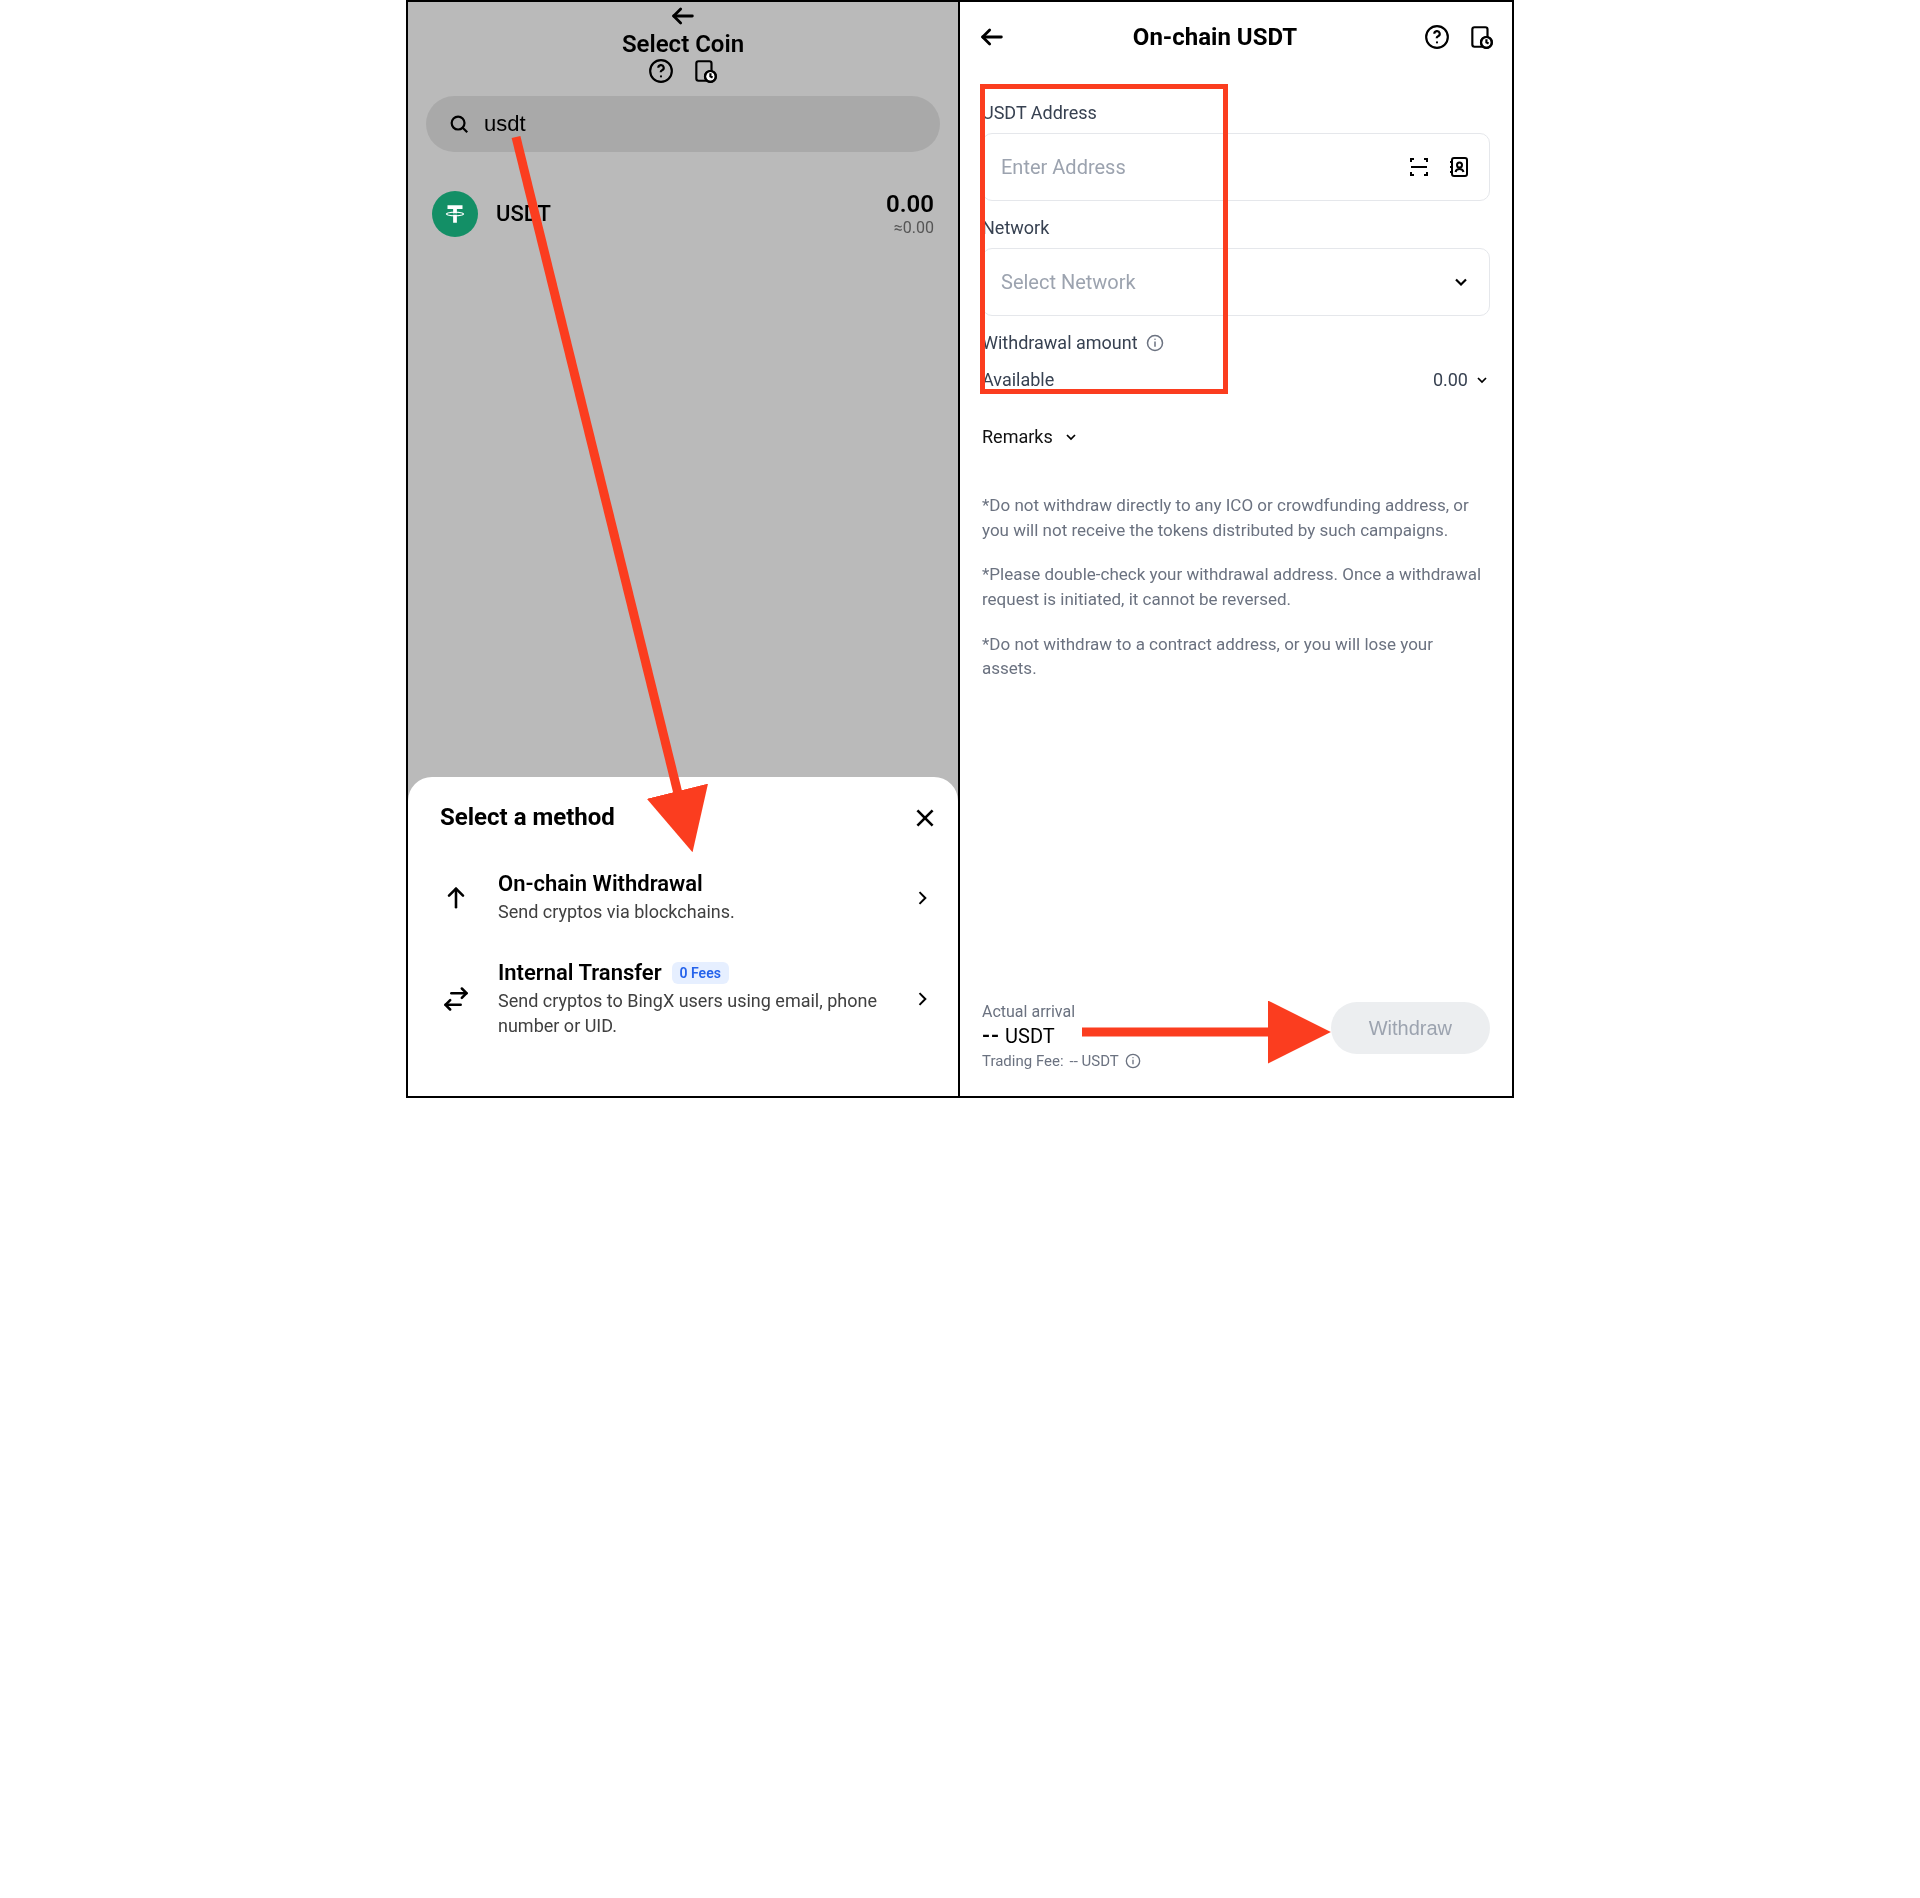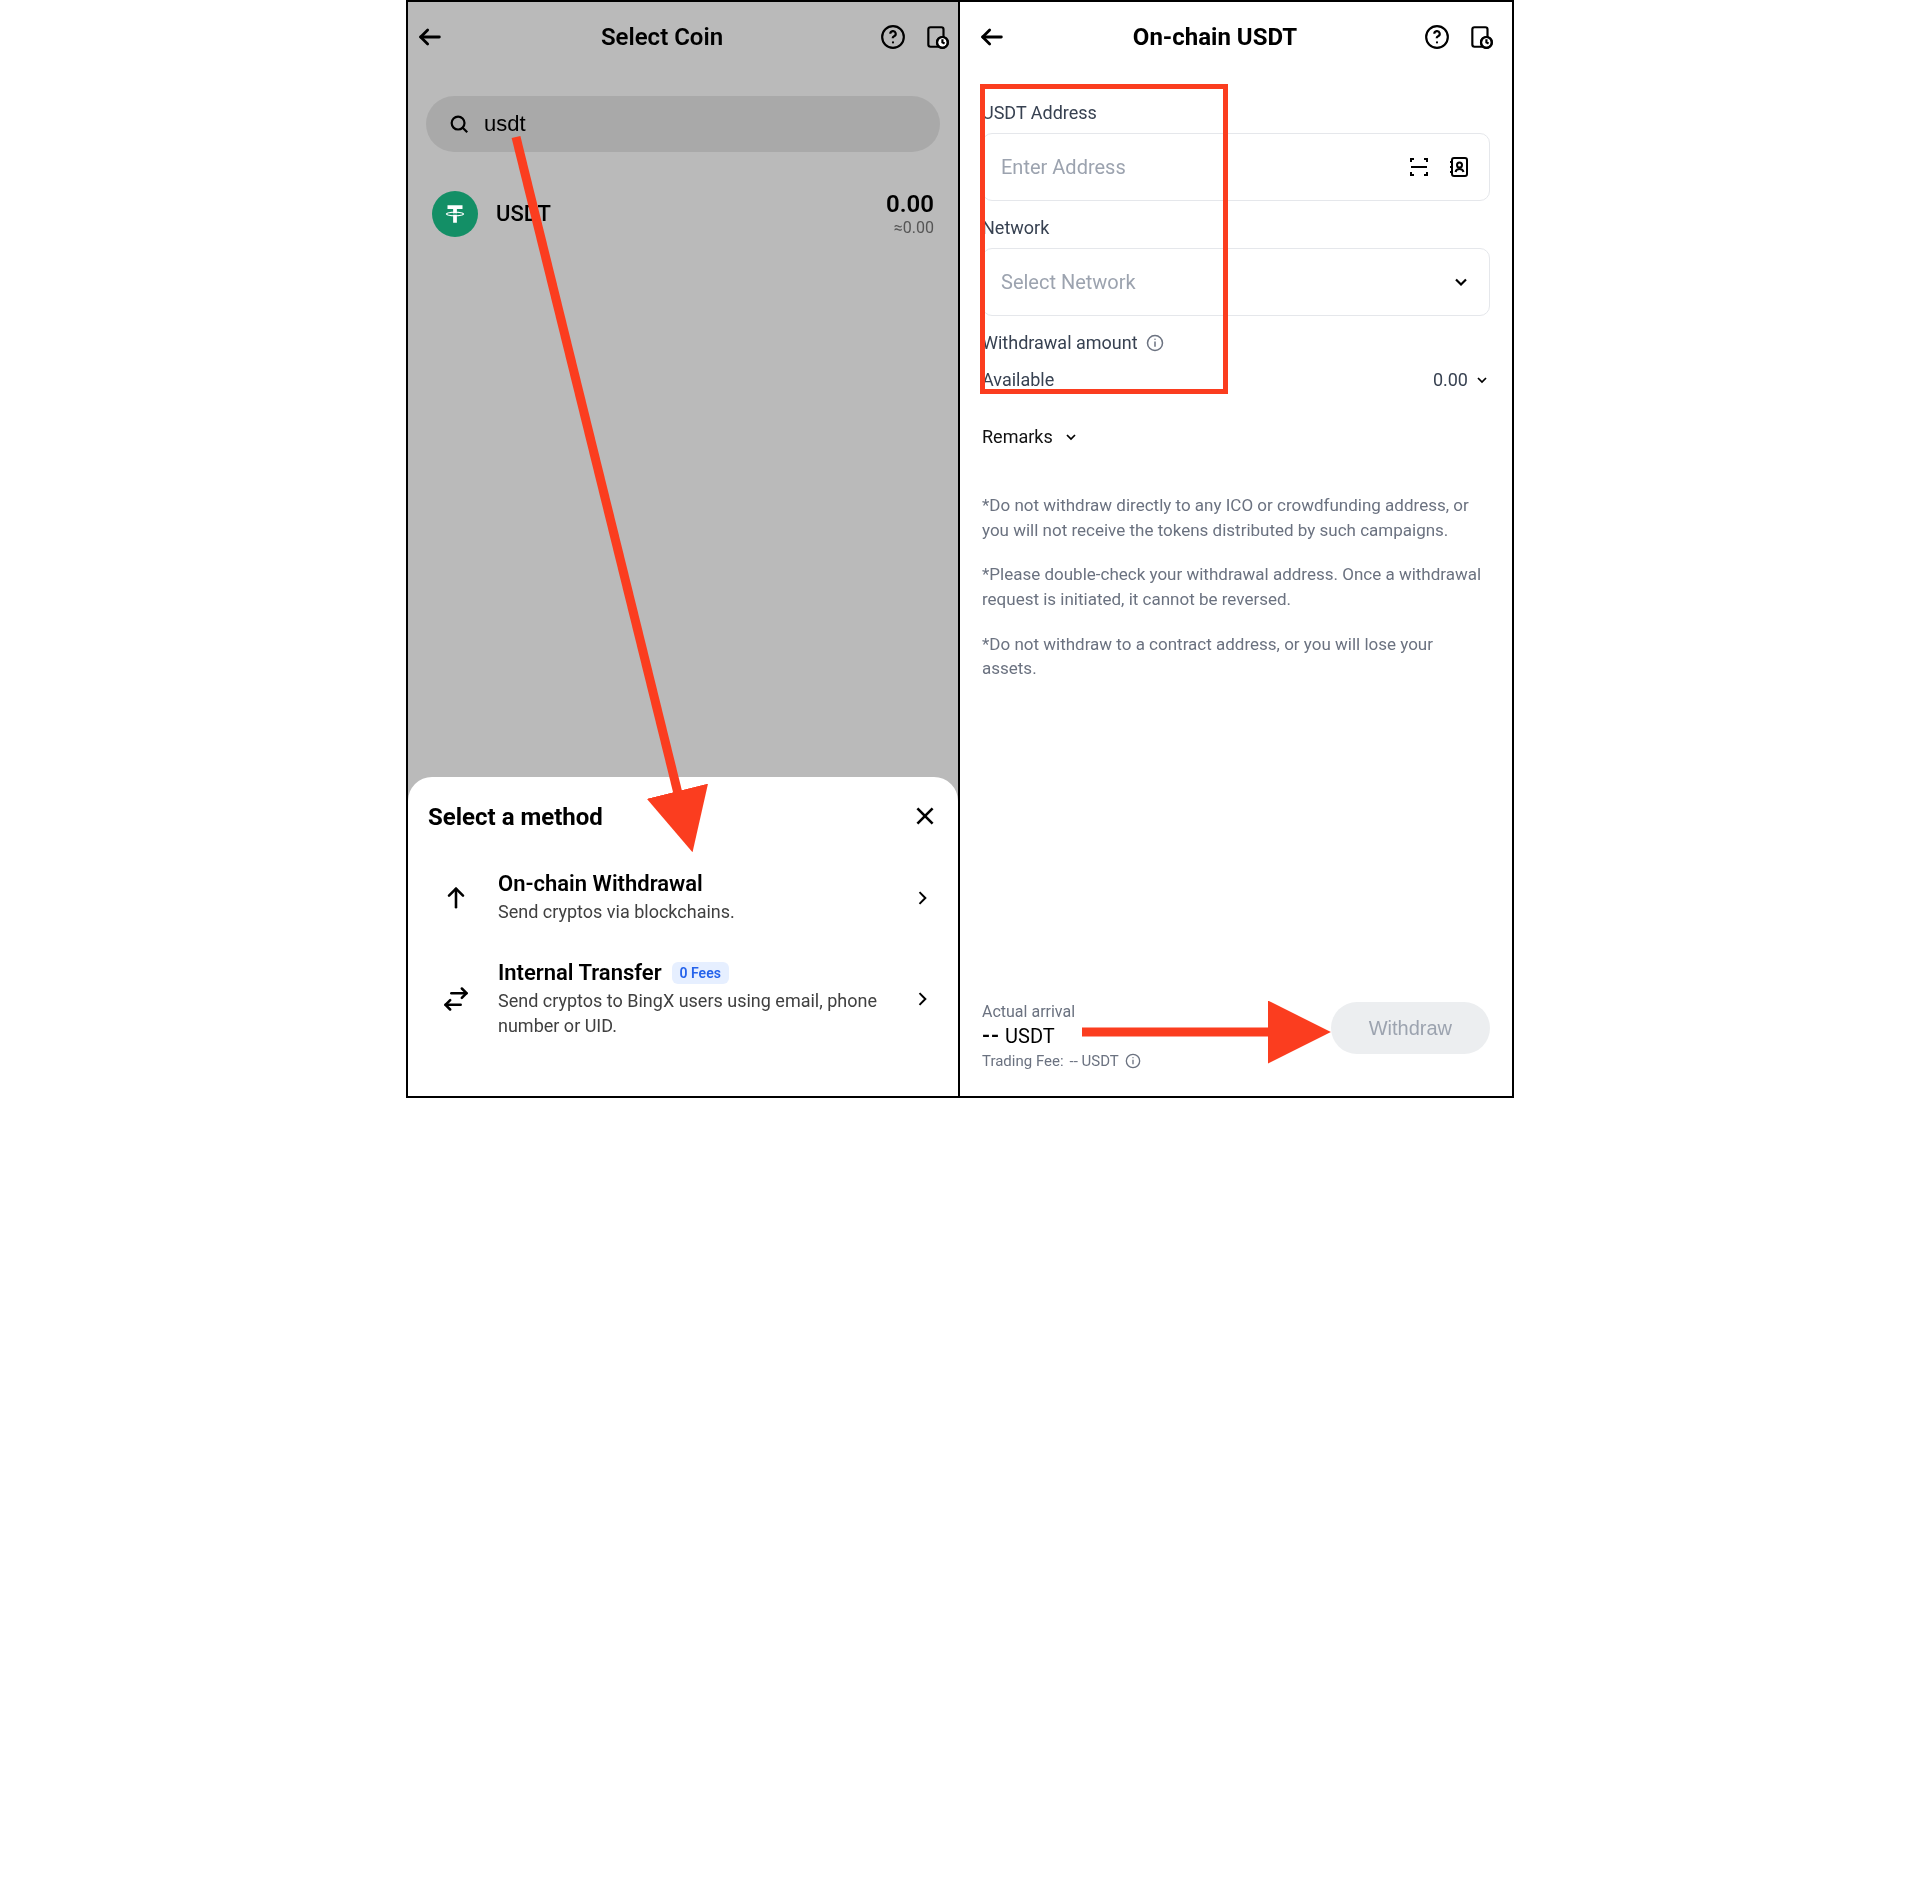--- a/index.html
+++ b/index.html
@@ -29,21 +29,21 @@
   .pane-left { border-right: 2px solid #000; background: #fff; }
   .pane-right { background: #fff; }
   
   .dim {
     position: absolute; inset: 0;
     background: rgba(130,130,130,0.55);
     pointer-events: none;
   }
   .left-top { position: relative; z-index: 1; padding: 0; }
   .lheader {
-    display: flex; align-items: center; height: 70px; padding: 0 8px;
+    display: flex; align-items: center; height: 70px; padding: 0 8px; flex-direction: column;
   }
   .lheader .title { flex: 1; text-align: center; font-size: 24px; font-weight: 600; color:#000; }
   .ic { display:inline-flex; align-items:center; justify-content:center; }
   .ic svg { display:block; }
   .htools { display:flex; gap:18px; align-items:center; }
   .search {
     margin: 24px 18px 10px 18px;
     background: rgba(0,0,0,0.09);
     border-radius: 32px;
     height: 56px;
@@ -65,21 +65,21 @@
   .coin-bal { margin-left:auto; text-align:right; }
   .coin-bal .b { font-size:24px; font-weight:600; color:#000; }
   .coin-bal .s { font-size:16px; color:#555; }
   
   .sheet {
     position:absolute; left:0; right:0; bottom:0;
     background:#fff; border-radius: 24px 24px 0 0;
     padding: 26px 20px 40px 20px;
     z-index: 3;
   }
-  .sheet-hd { display:flex; align-items:flex-start; margin-bottom: 22px; }
+  .sheet-hd { display:flex; align-items:flex-end; margin-bottom: 22px; margin-left: 12px; }
   .sheet-hd .t { font-size:24px; font-weight:700; color:#000; }
   .sheet-hd .x { margin-left:auto; }
   .mrow { display:flex; align-items:center; gap:20px; padding:18px 6px; }
   .mrow .mic { width:44px; display:flex; justify-content:center; }
   .mrow .mt { flex:1; }
   .mrow .mt .mn { font-size:22px; font-weight:600; color:#000; display:flex; align-items:center; gap:10px; }
   .mrow .mt .md { font-size:18px; color:#404040; margin-top:4px; line-height:1.35; }
   .badge { background:#e6efff; color:#2563eb; font-size:14px; font-weight:600; padding:3px 8px; border-radius:6px; }
   
   .rheader { display:flex; align-items:center; height:70px; padding:0 18px; }

